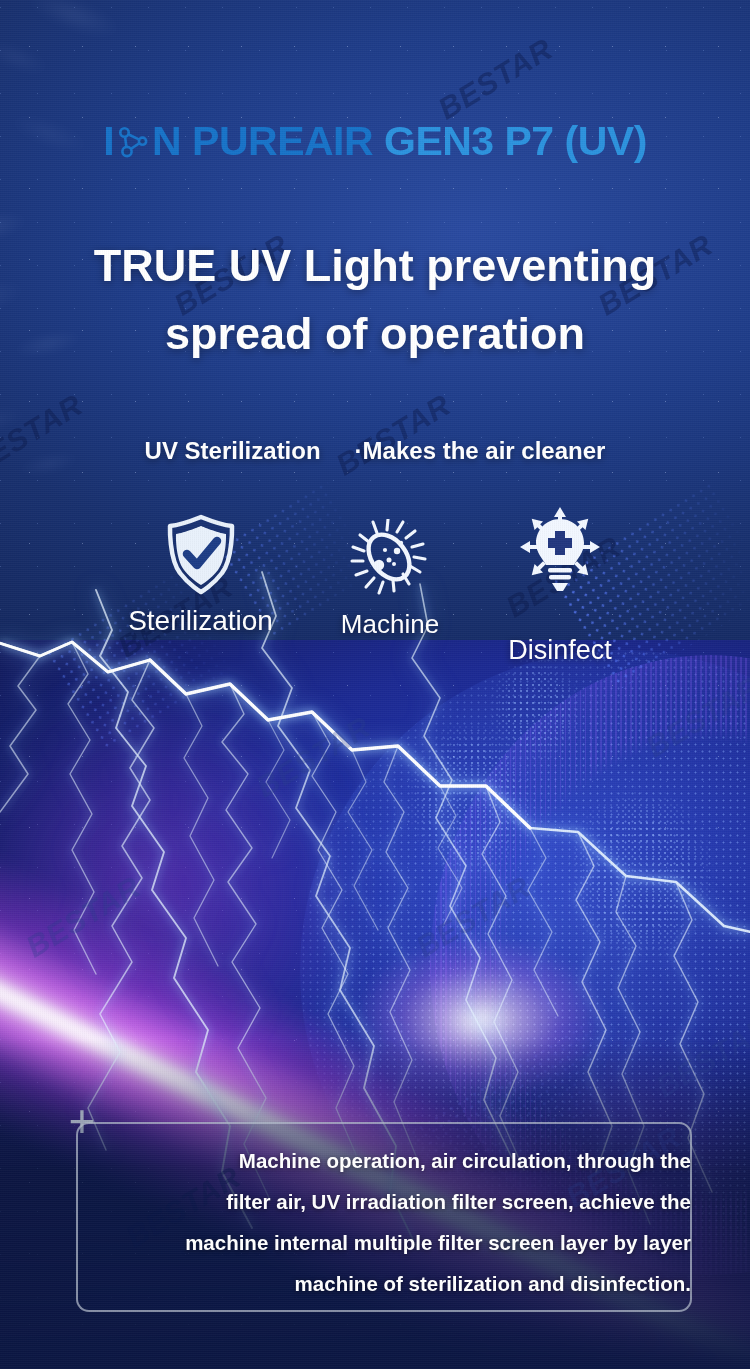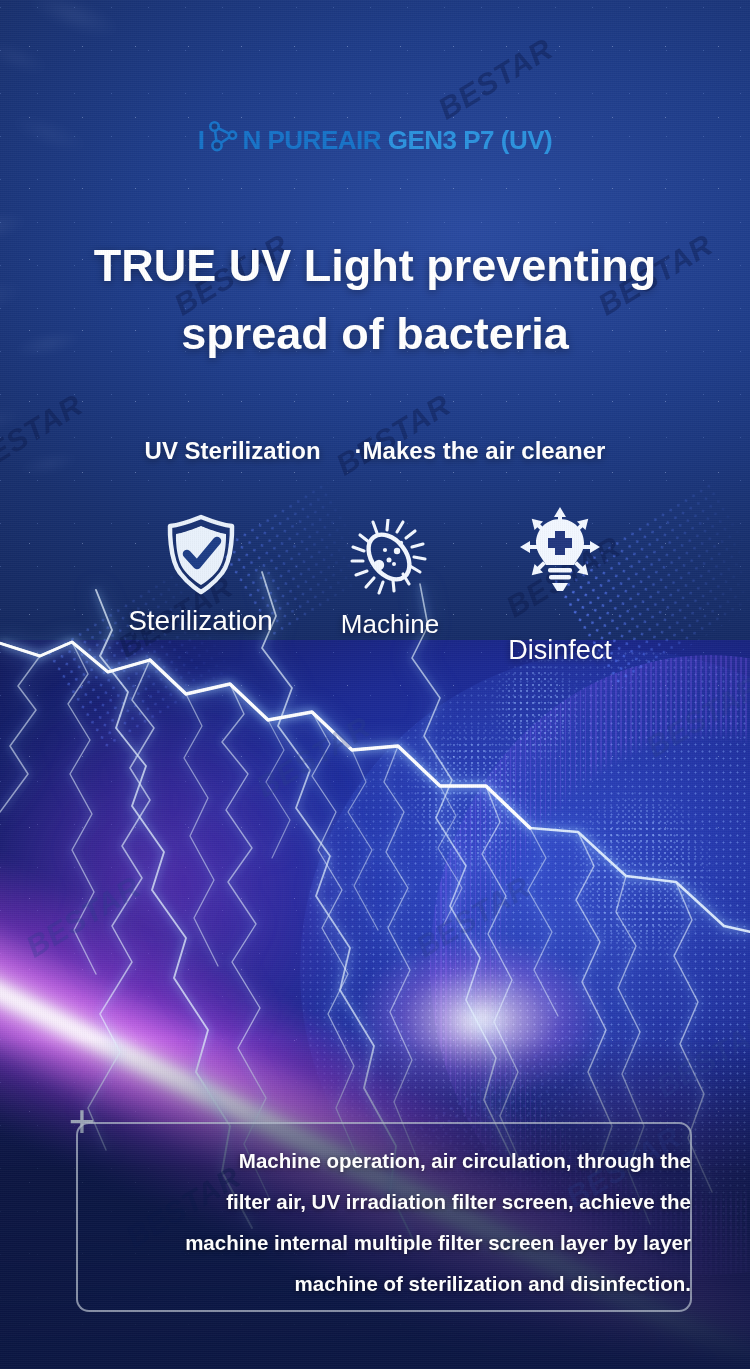--- a/index.html
+++ b/index.html
@@ -196,21 +196,21 @@
     white-space:nowrap;
   }
   .wm-lite { color:rgba(40,60,140,.30); }
 
   
   .content { position:absolute; inset:0; }
 
   .brand-title {
     position:absolute; left:0; right:0; top:118px;
     text-align:center;
-    font-size:26px; font-weight:bold;
+    font-size:41px; font-weight:bold;
     letter-spacing:-.5px;
     white-space:nowrap;
   }
   .brand-title .seg1 { color:#1773c8; }
   .brand-title .seg2 { color:#2c92de; }
   .ion-icon { display:inline-block; vertical-align:-5px; margin:0 1px; }
 
   .headline {
     position:absolute; left:0; right:0; top:232px;
     text-align:center;
@@ -373,21 +373,21 @@
             <path d="M9.5 8.5 L27.5 17.2 L12.0 27.5 Z" stroke-linejoin="round"></path>
             <circle cx="9.5" cy="8.5" r="4.2" fill="#1b3a7d"></circle>
             <circle cx="27.5" cy="17.2" r="3.6" fill="#1b3a7d"></circle>
             <circle cx="12.0" cy="27.5" r="4.6" fill="#1b3a7d"></circle>
           </g>
         </svg></span><span class="seg1">N PUREAIR </span><span class="seg2">GEN3 P7 (UV)</span>
     </div>
 
     <div class="headline">
       <div>TRUE UV Light preventing</div>
-      <div>spread of bacteria</div>
+      <div>spread of operation</div>
     </div>
 
     <div class="subline">
       <span>UV Sterilization</span><span class="gapper"></span><span>·Makes the air cleaner</span>
     </div>
 
     <div class="features">
 
       <div class="feature f1">
         <div class="ico">

